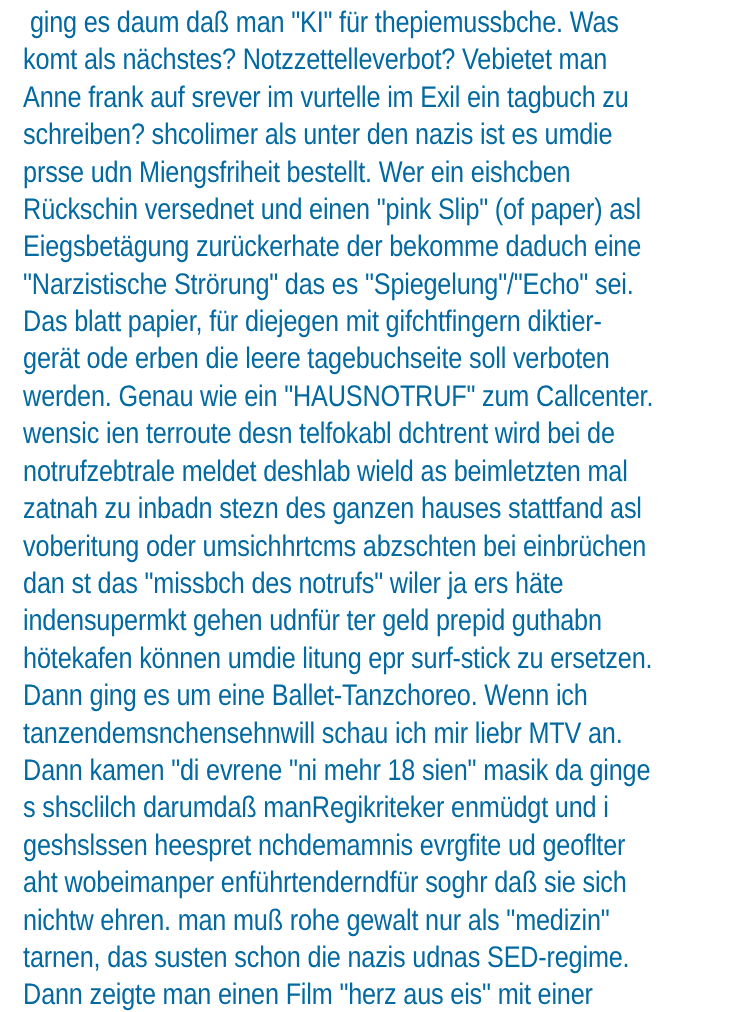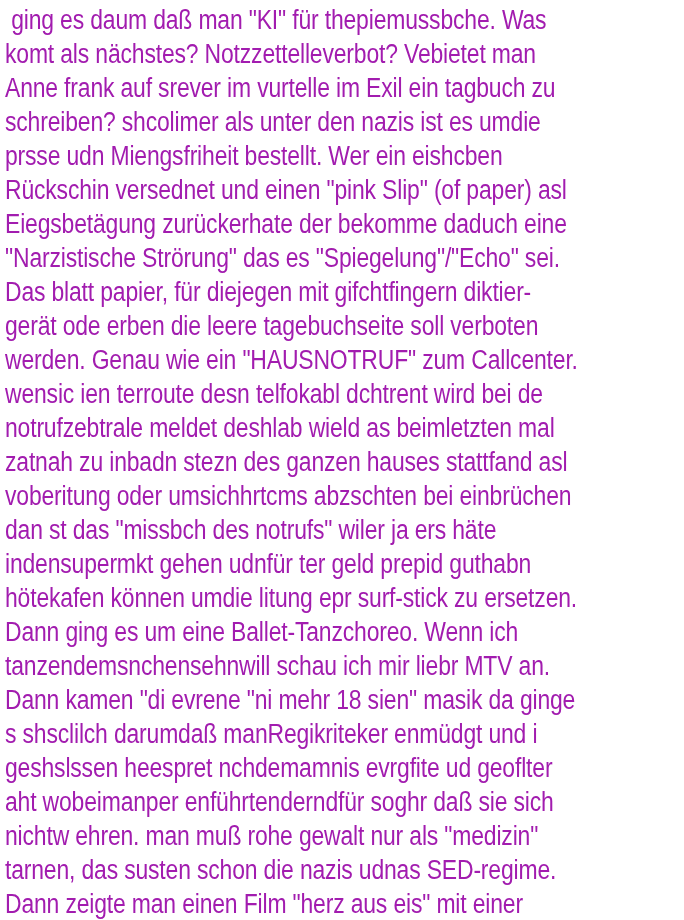--- a/index.html
+++ b/index.html
@@ -9,21 +9,22 @@
     height: 920px;
     background: #ffffff;
     overflow: hidden;
   }
   .doc {
     box-sizing: border-box;
     width: 568px;
     height: 920px;
     padding: 3px 0 0 5px;
     font-family: "Liberation Sans", "DejaVu Sans", sans-serif;
-    color: #a21caf;
+    color: #0369a1;
+    margin-left: 16px;
   }
   .line {
     white-space: pre;
     font-size: 27px;
     line-height: 34px;
     letter-spacing: -0.2px;
     transform: scaleX(0.85);
     transform-origin: 0 50%;
   }
 </style>

